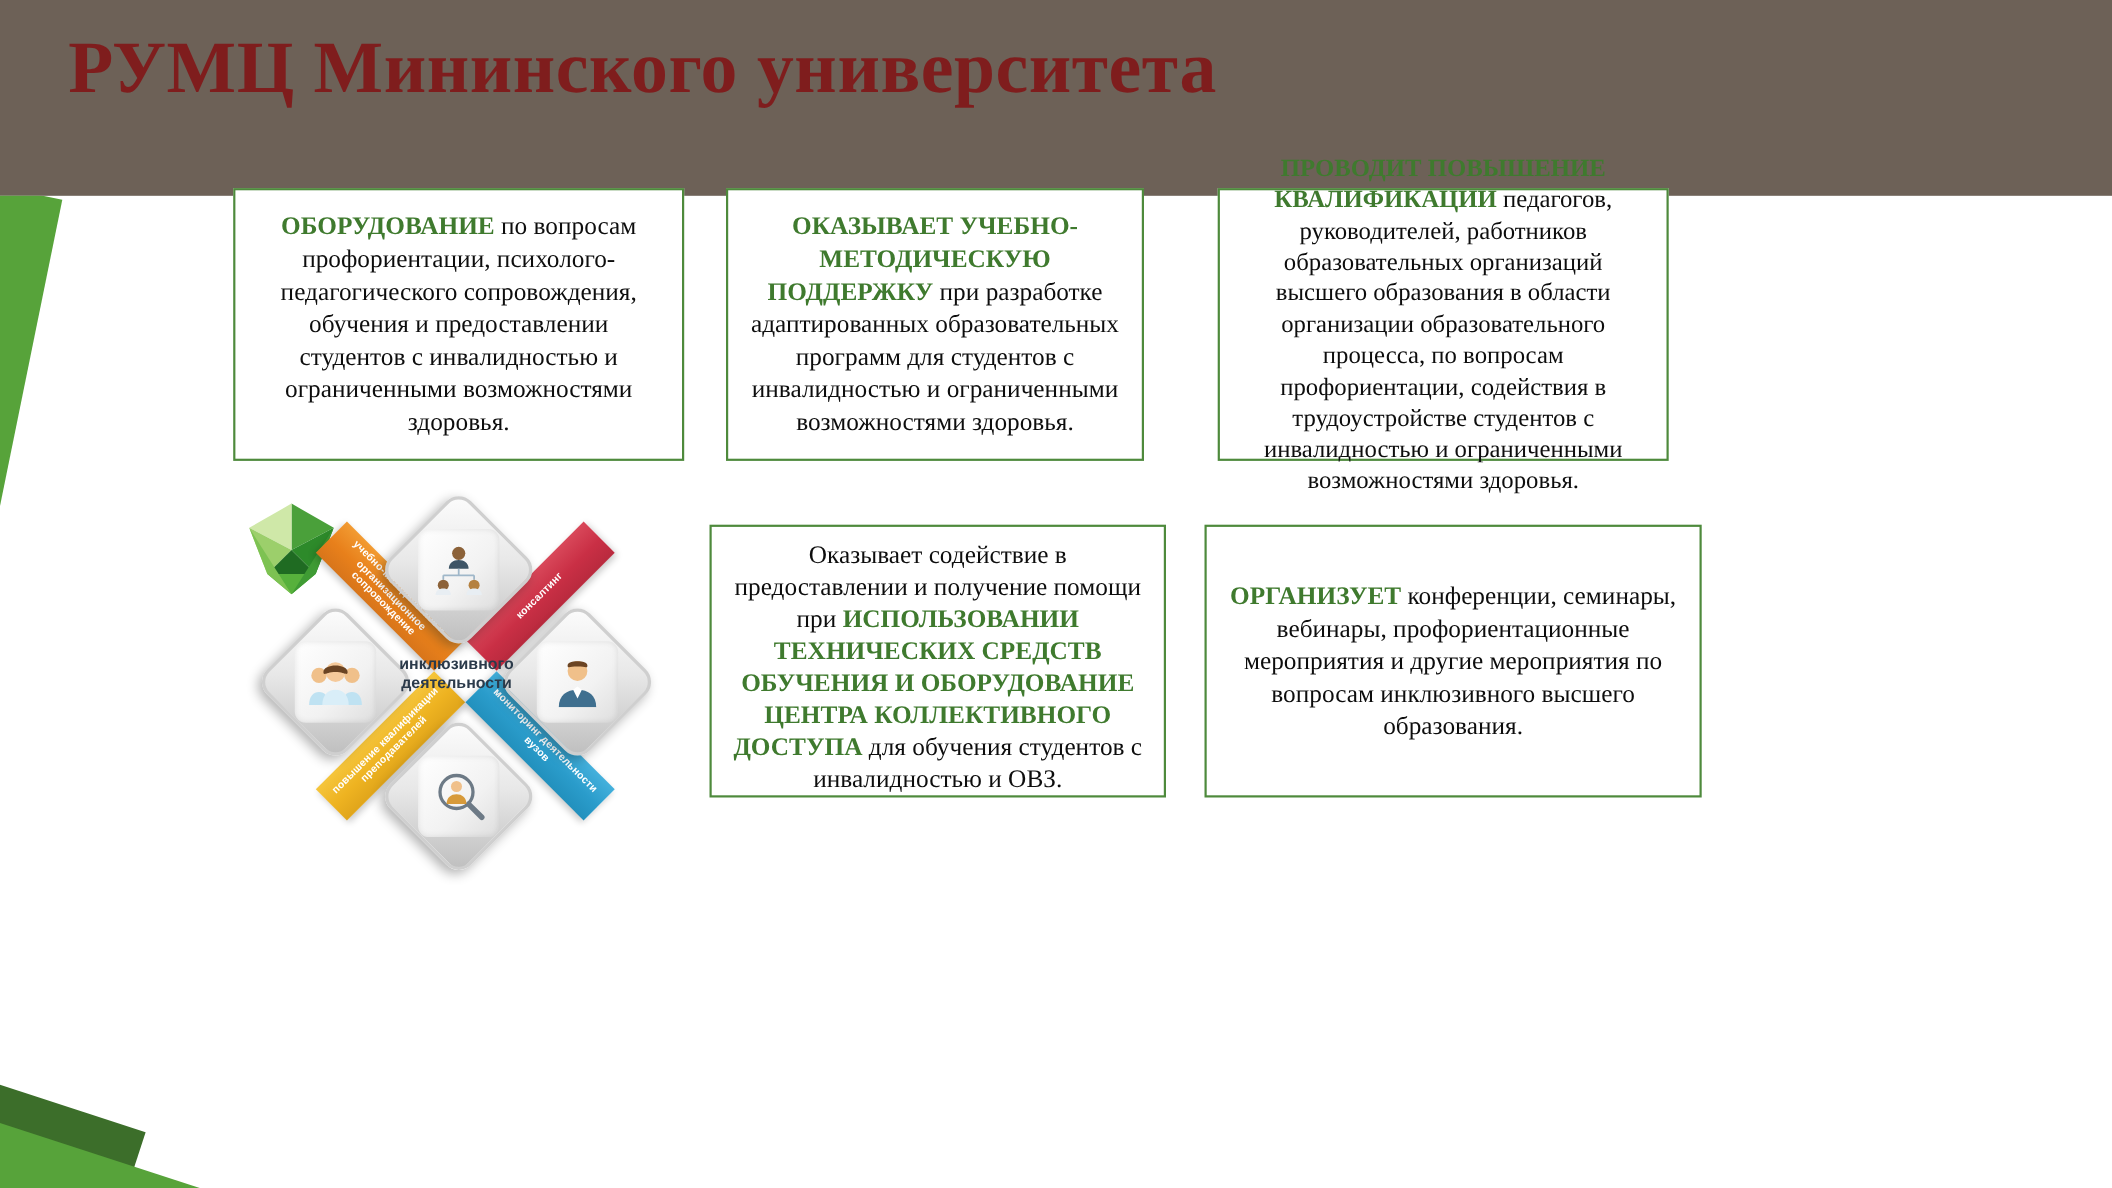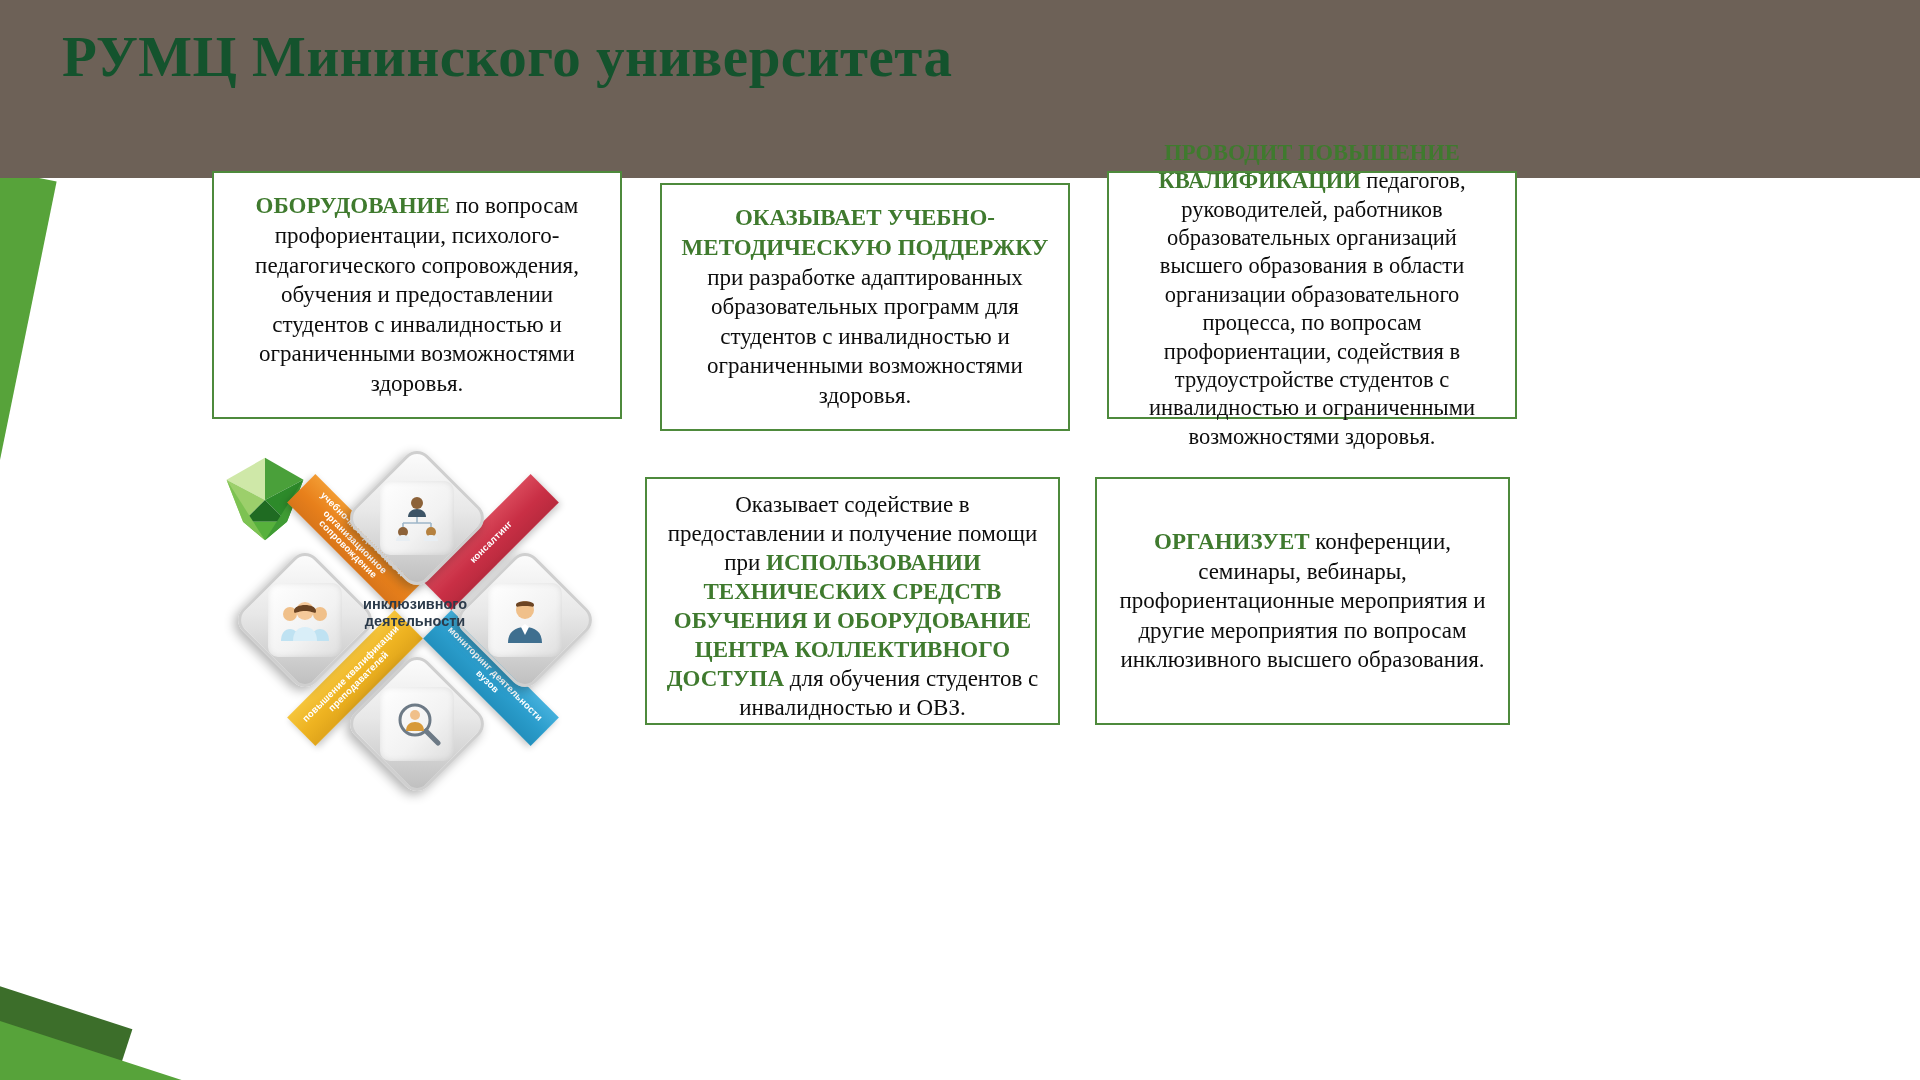--- a/index.html
+++ b/index.html
@@ -33,23 +33,23 @@
     width: 1920px;
     height: 178px;
     background: #6d6157;
   }
   .slide-title {
     position: absolute;
     left: 62px;
     top: 26px;
     font-family: "Liberation Serif", "DejaVu Serif", serif;
     font-weight: 700;
-    font-size: 57px;
+    font-size: 67px;
     line-height: 1.1;
-    color: #14532d;
+    color: #7f1d1d;
     letter-spacing: 0.5px;
     white-space: nowrap;
   }
 
   
   .deco {
     position: absolute;
     left: 0;
     top: 178px;
     width: 330px;
@@ -115,24 +115,24 @@
     font-size: 23.5px;
     line-height: 1.29;
     color: #0d0d0d;
   }
   .hl {
     font-weight: 700;
     color: #3f7a2e;
   }
 
   #card-consult   { left: 212px;  top: 171px; width: 410px; height: 248px; }
-  #card-method    { left: 660px;  top: 183px; width: 410px; height: 248px; }
+  #card-method    { left: 660px;  top: 171px; width: 380px; height: 248px; }
   #card-qual      { left: 1107px; top: 171px; width: 410px; height: 248px; }
   #card-tech      { left: 645px;  top: 477px; width: 415px; height: 248px; }
-  #card-organize  { left: 1095px; top: 477px; width: 415px; height: 248px; }
+  #card-organize  { left: 1095px; top: 477px; width: 452px; height: 248px; }
 
   #card-consult .card-text  { font-size: 23px; }
   #card-method  .card-text  { font-size: 23px; }
   #card-qual    .card-text  { font-size: 22.5px; line-height: 1.26; }
   #card-tech    .card-text  { font-size: 23px;  line-height: 1.26; margin-top: 12px; }
   #card-organize .card-text { font-size: 23px; }
 
   
   #diagram {
     position: absolute;

